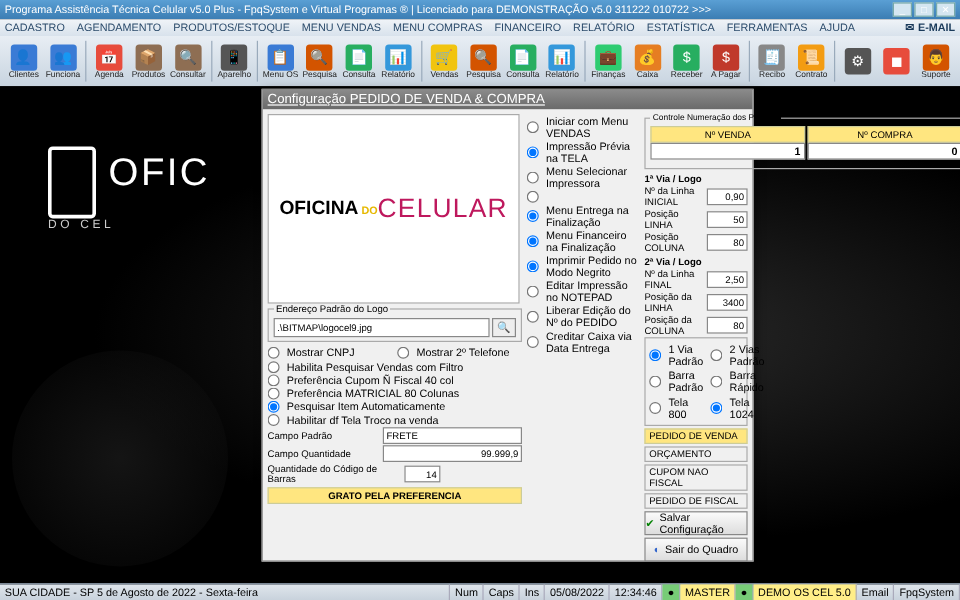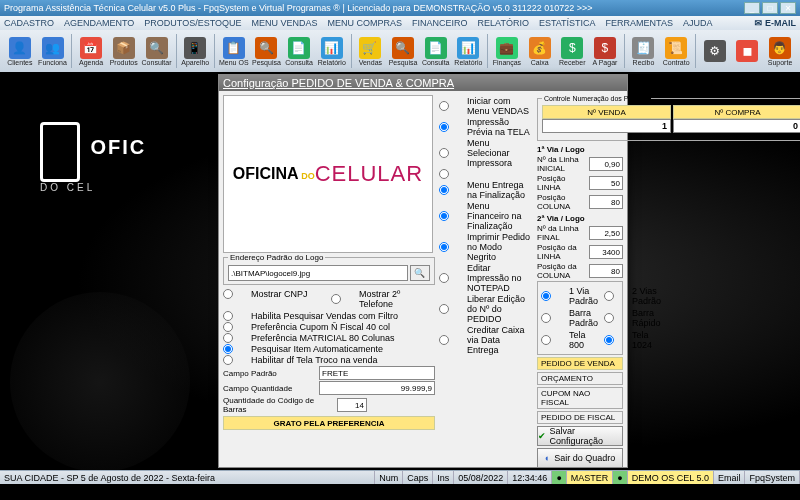--- a/index.html
+++ b/index.html
@@ -12,53 +12,53 @@
 .menubar .mi { margin-right: 10px; cursor: pointer; }
 .menubar .email { margin-left: auto; font-weight: bold; color: #1a3a5a; display: flex; align-items: center; gap: 3px; }
 .toolbar { height: 42px; background: linear-gradient(#e8eef4,#c8d4e0); display: flex; align-items: center; padding: 2px 4px; gap: 1px; }
 .tbtn { display: flex; flex-direction: column; align-items: center; justify-content: center; width: 36px; height: 38px; cursor: pointer; border: 1px solid transparent; }
 .tbtn .ic { width: 22px; height: 22px; border-radius: 3px; display: flex; align-items: center; justify-content: center; font-size: 12px; }
 .tbtn .lb { font-size: 7px; color: #222; white-space: nowrap; text-align: center; }
 .tsep { width: 1px; height: 34px; background: #9ab; margin: 0 2px; }
 .content { position: absolute; top: 72px; left: 0; right: 0; bottom: 14px; background: #000 radial-gradient(ellipse at 65% 50%, #2a2a2a 0%, #000 60%); }
 .bglogo { position: absolute; left: 40px; top: 50px; color: #fff; }
 .bglogo .sq { width: 40px; height: 60px; border: 3px solid #fff; display: inline-block; border-radius: 4px; vertical-align: middle; margin-right: 8px; }
-.bglogo .t1 { font-size: 20px; font-weight: bold; letter-spacing: 2px; }
+.bglogo .t1 { font-size: 32px; font-weight: normal; letter-spacing: 2px; }
 .bglogo .t2 { font-size: 10px; letter-spacing: 3px; color: #ccc; }
 .bggear { position: absolute; left: 10px; top: 220px; width: 180px; height: 180px; border-radius: 50%; background: radial-gradient(#333,#000); opacity: 0.4; }
 .dialog { position: absolute; left: 218px; top: 2px; width: 410px; height: 394px; background: #f0f0f0; border: 1px solid #888; box-shadow: 2px 2px 8px rgba(0,0,0,0.5); }
 .dlgtitle { height: 16px; background: linear-gradient(#8a8a8a,#6a6a6a); color: #fff; font-size: 11px; display: flex; align-items: center; padding: 0 4px; text-decoration: underline; }
 .dlgbody { padding: 4px; display: flex; gap: 4px; }
 .leftcol { width: 212px; }
 .rightcol { width: 180px; }
 .logoimg { width: 210px; height: 158px; background: #fff; border: 1px solid #aaa; display: flex; align-items: center; justify-content: center; }
 .logoimg .lt1 { font-size: 16px; font-weight: bold; color: #000; }
 .logoimg .lt2 { font-size: 22px; font-weight: 400; color: #be185d; letter-spacing: 1px; }
 .logoimg .ly { color: #e6b800; }
 fieldset { border: 1px solid #aaa; padding: 3px 4px; margin-bottom: 3px; }
 legend { font-size: 8px; padding: 0 2px; }
 .row { display: flex; align-items: center; margin: 1px 0; }
 .row label { flex: 1; font-size: 8px; }
 .row input[type=text] { width: 34px; height: 14px; font-size: 8px; text-align: right; border: 1px solid #888; padding: 0 2px; }
-.radio { display: flex; align-items: center; gap: 18px; font-size: 8px; margin: 1px 0; }
+.radio { display: flex; align-items: center; gap: 6px; font-size: 8px; margin: 1px 0; }
 .radio input { width: 10px; height: 10px; }
 .rgroup { display: grid; grid-template-columns: 1fr 1fr; gap: 0 6px; padding: 3px; border: 1px solid #aaa; }
 .btn { height: 20px; border: 1px solid #888; background: linear-gradient(#fafafa,#ddd); display: flex; align-items: center; justify-content: center; gap: 4px; cursor: pointer; margin: 2px 0; font-size: 9px; }
 .inline { display: flex; align-items: center; gap: 4px; margin: 1px 0; }
 .inline label { font-size: 8px; width: 110px; }
 .inline input { flex: 1; height: 14px; font-size: 8px; border: 1px solid #888; padding: 0 2px; text-align: right; }
 .yellowbar { height: 14px; background: #ffe680; border: 1px solid #cc9; display: flex; align-items: center; justify-content: center; font-size: 8px; font-weight: bold; margin-top: 2px; }
 .pathrow { display: flex; gap: 2px; }
 .pathrow input { flex: 1; height: 16px; font-size: 8px; border: 1px solid #888; padding: 0 2px; }
 .pathrow button { width: 20px; height: 16px; border: 1px solid #888; background: #eee; cursor: pointer; }
 .numhdr { display: flex; gap: 2px; }
 .numhdr div { flex: 1; background: #ffe680; border: 1px solid #cc9; text-align: center; font-size: 8px; height: 14px; line-height: 14px; }
 .numval { display: flex; gap: 2px; margin-bottom: 4px; }
 .numval input { flex: 1; height: 14px; text-align: right; font-size: 9px; font-weight: bold; border: 1px solid #888; background: #fff; padding: 0 3px; }
-.statusbar { position: absolute; bottom: 16px; left: 0; right: 0; height: 14px; background: linear-gradient(#e0e6ec,#c8d2dc); display: flex; align-items: center; font-size: 8px; border-top: 1px solid #9ab; justify-content: space-between; }
+.statusbar { position: absolute; bottom: 0; left: 0; right: 0; height: 14px; background: linear-gradient(#e0e6ec,#c8d2dc); display: flex; align-items: center; font-size: 8px; border-top: 1px solid #9ab; justify-content: space-between; }
 .statusbar .cell { padding: 0 4px; border-right: 1px solid #aab; height: 100%; display: flex; align-items: center; }
 .statusbar .grn { background: #7c7; }
 .statusbar .ylw { background: #fe8; }
 .statusbar .flex { flex: 1; }
 .sectionlabel { background: #ffe680; border: 1px solid #cc9; font-size: 8px; padding: 1px 3px; margin: 2px 0 1px; }
 .subhdr { font-size: 8px; font-weight: bold; margin: 3px 0 1px; }
 </style>
 </head>
 <body>
 

